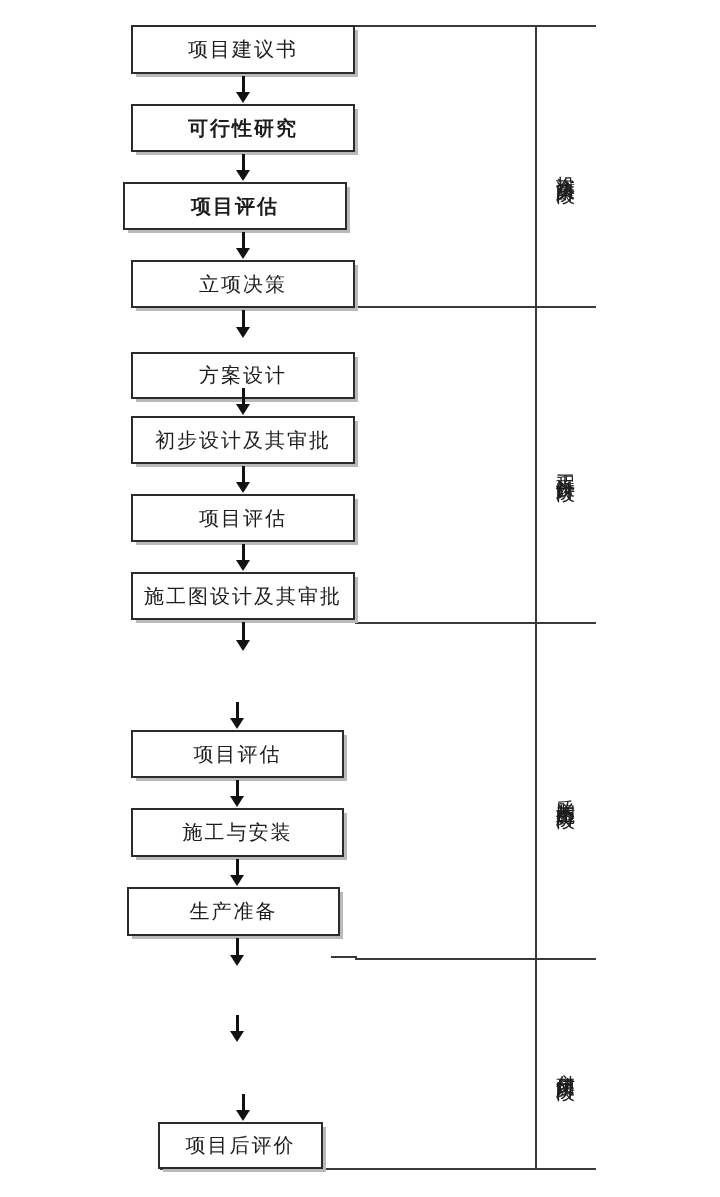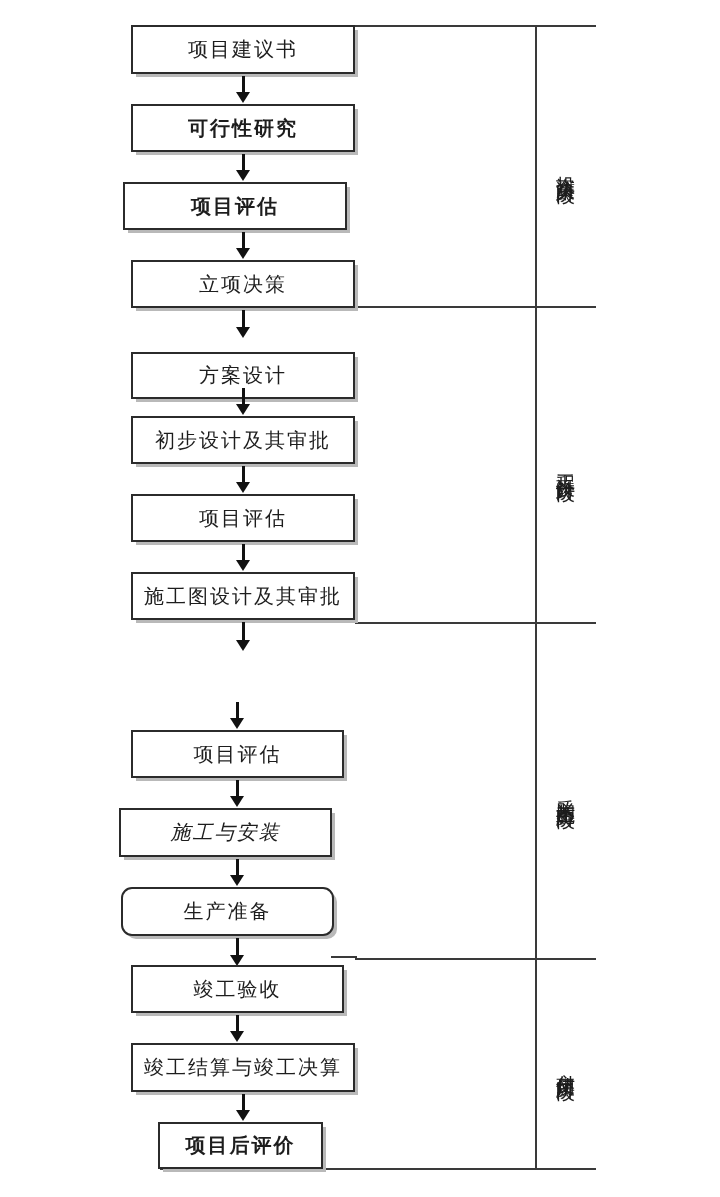--- a/index.html
+++ b/index.html
@@ -186,39 +186,37 @@
       <div class="stem" style="height:16px;"></div>
       <div class="head"></div>
     </div>
 
   <div class="node" style="left:131px; top:730px; width:213px; height:48px;">项目评估</div>
   <div class="arrow" style="left:229px; top:780px; height:27px;">
       <div class="stem" style="height:16px;"></div>
       <div class="head"></div>
     </div>
 
-  <div class="node" style="left:119px; top:808px; width:213px; height:49px;font-style:italic;">施工与安装</div>
+  <div class="node" style="left:131px; top:808px; width:213px; height:49px;">施工与安装</div>
   <div class="arrow" style="left:229px; top:859px; height:27px;">
       <div class="stem" style="height:16px;"></div>
       <div class="head"></div>
     </div>
 
-  <div class="node" style="left:121px; top:887px; width:213px; height:49px;border-radius:11px;">生产准备</div>
+  <div class="node" style="left:127px; top:887px; width:213px; height:49px;">生产准备</div>
   <div class="arrow" style="left:229px; top:938px; height:28px;">
       <div class="stem" style="height:17px;"></div>
       <div class="head"></div>
     </div>
 
-  <div class="node" style="left:131px; top:965px;  width:213px; height:48px;">竣工验收</div>
   <div class="arrow" style="left:229px; top:1015px; height:27px;">
       <div class="stem" style="height:16px;"></div>
       <div class="head"></div>
     </div>
 
-  <div class="node" style="left:131px; top:1043px; width:224px; height:49px;">竣工结算与竣工决算</div>
   <div class="arrow" style="left:235px; top:1094px; height:27px;">
       <div class="stem" style="height:16px;"></div>
       <div class="head"></div>
     </div>
 
-  <div class="node" style="left:158px; top:1122px; width:165px; height:47px;font-weight:bold;">项目后评价</div>
+  <div class="node" style="left:158px; top:1122px; width:165px; height:47px;">项目后评价</div>
 
 </div>
 
 </body></html>

